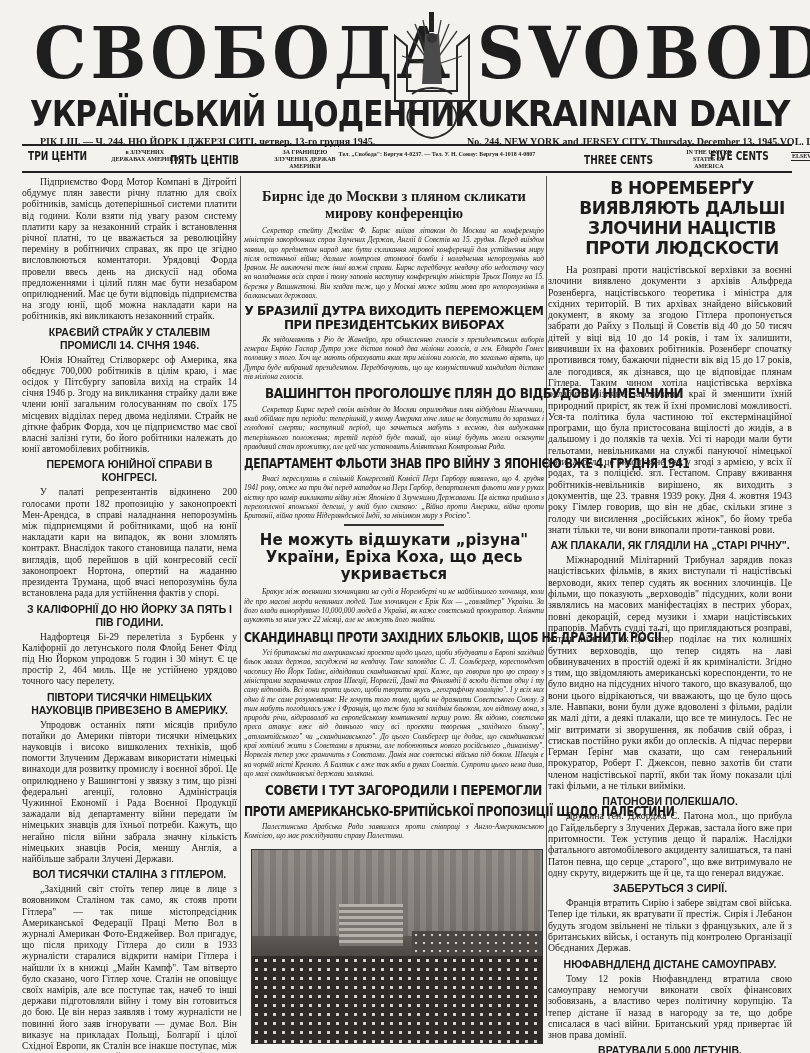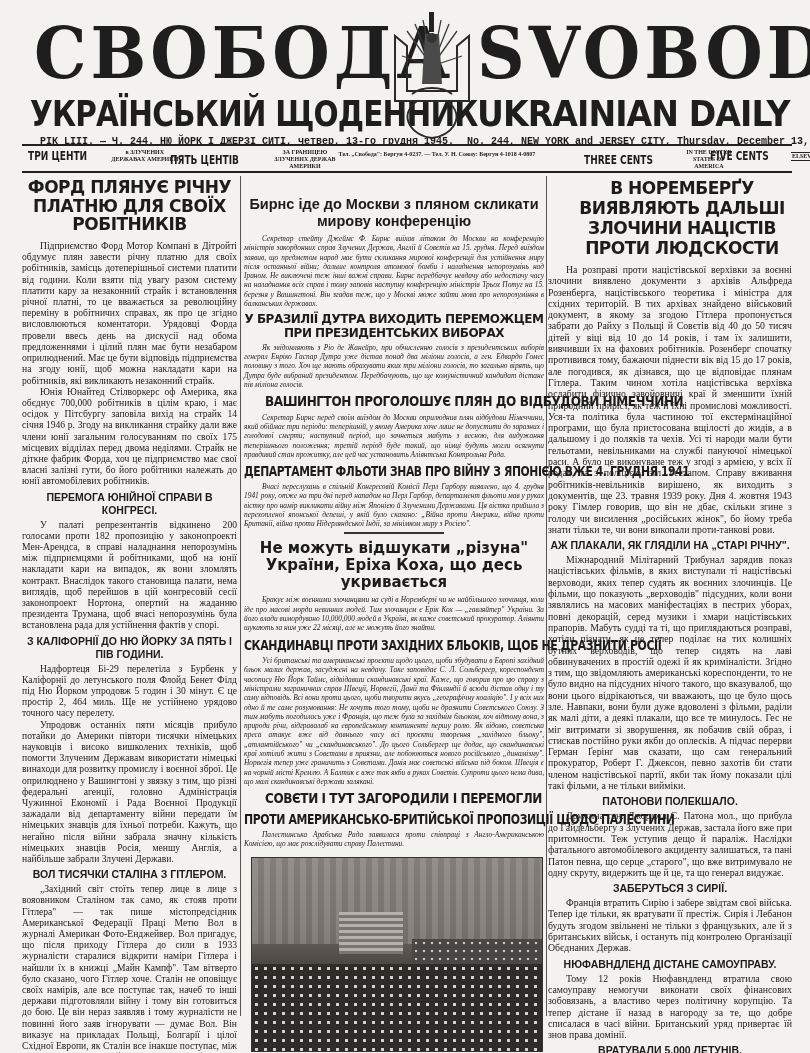--- a/index.html
+++ b/index.html
@@ -25,21 +25,21 @@
   .mh-right .title-big { position: absolute; left: 0; top: 10px; }
   .subtitle-big {
     font-family: "DejaVu Sans", sans-serif; font-weight: bold;
     font-size: 36px; line-height: 40px; color: #1e1e1e; letter-spacing: -1px;
     transform: scaleX(0.82); transform-origin: top left; white-space: nowrap;
   }
   .mh-left .subtitle-big { position: absolute; left: 8px; top: 90px; }
   .mh-right .subtitle-big { position: absolute; left: 0; top: 90px; transform: scaleX(0.92); }
   .dateline {
     position: absolute; top: 132px; font-size: 10px; font-weight: bold; white-space: nowrap;
-    font-family: Liberation Mono, monospace;
+    font-family: Liberation Serif, serif;
   }
   .mh-left .dateline { left: 18px; }
   .mh-right .dateline { left: -10px; width: 345px; display: flex; justify-content: space-between; }
   .emblem { position: absolute; left: 365px; top: 2px; width: 90px; height: 135px; }
 
   .rule { position: absolute; left: 22px; width: 770px; background: #222; }
   .rule.r1 { top: 144px; height: 2px; }
   .rule.r2 { top: 171px; height: 2px; }
   .priceband { position: absolute; left: 22px; top: 148px; width: 770px; height: 22px; font-size: 7px; font-weight: bold; }
   .price-item { position: absolute; top: 1px; display: flex; align-items: center; gap: 3px; }
@@ -67,21 +67,21 @@
   .body-text {
     font-size: 9.6px; line-height: 11.2px; text-align: justify; text-indent: 18px;
     color: #222; hyphens: auto;
   }
   .mid-body {
     font-size: 7.4px; line-height: 9.3px; text-align: justify; text-indent: 18px; color: #222; font-style: italic;
   }
   .rbody { font-size: 9.8px; line-height: 11.3px; text-align: justify; text-indent: 18px; color: #222; }
 
   .col-left .main-hl { font-size: 17px; margin: 2px 0 6px; }
-  .col-mid .byrnes-hl { font-family: Liberation Sans, sans-serif; font-weight: bold; font-size: 14.5px; line-height: 17px; text-align: center; margin: 20px 0 4px; }
+  .col-mid .byrnes-hl { font-family: Liberation Serif, serif; font-weight: bold; font-size: 14.5px; line-height: 17px; text-align: center; margin: 12px 0 4px; }
   .mid-hl { font-size: 13px; margin: 5px 0 3px; transform: scaleX(0.86); white-space: nowrap; }
   .mid-hl.wrap { white-space: normal; }
   .koch-hl { font-family: "DejaVu Sans", sans-serif; font-weight: bold; font-size: 15px; line-height: 17px; text-align: center; margin: 6px 0 4px; }
   .short-rule { width: 100px; height: 2px; background: #333; margin: 4px auto 0; }
   .col-right .main-hl { font-size: 17px; margin: 2px 0 6px; line-height: 20px; padding-left: 24px; }
 
   .photo {
     margin: 8px 0 0 7px; width: 292px; height: 195px; border: 1px solid #333; position: relative; overflow: hidden;
     background: linear-gradient(180deg, #8a8580 0%, #6d6863 35%, #4c4844 55%, #3a3734 100%);
   }
@@ -152,27 +152,28 @@
       <span class="price-big">FIVE CENTS</span>
       <span class="price-small" style="width:40px;border-top:1px solid #222;border-bottom:1px solid #222">ELSEWHERE</span>
     </div>
   </div>
   <div class="rule r2"></div>
 
   <div class="vdiv d1"></div>
   <div class="vdiv d2"></div>
 
   <div class="col col-left">
-    <div class="hl-cond main-hl">ФОРД ПЛЯНУЄ РІЧНУ ПЛАТНЮ ДЛЯ СВОЇХ РОБІТНИКІВ</div>
     <p class="body-text">Підприємство Форд Мотор Компані в Дітройті обдумує плян завести річну платню для своїх робітників, замісць дотеперішньої системи платити від години. Коли взяти під увагу разом систему платити кару за незаконний страйк і встановлення річної платні, то це вважається за революційну переміну в робітничих справах, як про це згідно висловлюються коментатори. Урядовці Форда провели ввесь день на дискусії над обома предложеннями і цілий плян має бути незабаром оприлюднений. Має це бути відповідь підприємства на згоду юнії, щоб можна накладати кари на робітників, які викликають незаконний страйк.</p>
+    <div class="hl-serif">КРАЄВИЙ СТРАЙК У СТАЛЕВІМ ПРОМИСЛІ 14. СІЧНЯ 1946.</div>
     <p class="body-text">Юнія Юнайтед Стілворкерс оф Америка, яка обєднує 700,000 робітників в цілім краю, і має осідок у Пітсбургу заповіла вихід на страйк 14 січня 1946 р. Згоду на викликання страйку дали вже члени юнії загальним голосуванням по своїх 175 місцевих відділах перед двома неділями. Страйк не дітκне фабрик Форда, хоч це підприємство має свої власні залізні гути, бо його робітники належать до юнії автомобілевих робітників.</p>
     <div class="hl-serif">ПЕРЕМОГА ЮНІЙНОЇ СПРАВИ В КОНГРЕСІ.</div>
     <p class="body-text">У палаті репрезентантів відкинено 200 голосами проти 182 пропозицію у законопроекті Мен-Арендса, в справі наладнання непорозумінь між підприємцями й робітниками, щоб на юнії накладати кари на випадок, як вони зломлять контракт. Внаслідок такого становища палати, нема виглядів, щоб перейшов в цій конгресовій сесії законопроект Нортона, опертий на жаданню президента Трумана, щоб вчасі непорозумінь була встановлена рада для устійнення фактів у спорі.</p>
     <div class="hl-serif">З КАЛІФОРНІЇ ДО НЮ ЙОРКУ ЗА ПЯТЬ І ПІВ ГОДИНИ.</div>
     <p class="body-text">Надфортеця Бі-29 перелетіла з Бурбенк у Каліфорнії до летунського поля Флойд Бенет Філд під Ню Йорком упродовж 5 годин і 30 мінут. Є це простір 2, 464 миль. Ще не устійнено урядово точного часу перелету.</p>
+    <div class="hl-serif">ПІВТОРИ ТИСЯЧКИ НІМЕЦЬКИХ НАУКОВЦІВ ПРИВЕЗЕНО В АМЕРИКУ.</div>
     <p class="body-text">Упродовж останніх пяти місяців прибуло потайки до Америки півтори тисячки німецьких науковців і високо вишколених техніків, щоб помогти Злученим Державам використати німецькі винаходи для розвитку промислу і воєнної зброї. Це оприлюднено у Вашингтоні у звязку з тим, що різні федеральні агенції, головно Адміністрація Чужинної Економії і Рада Воєнної Продукції зажадали від департаменту війни передати їм німецьких знавців для їхньої потреби. Кажуть, що негайно після війни забрала значну кількість німецьких знавців Росія, меншу Англія, а найбільше забрали Злучені Держави.</p>
     <div class="hl-serif">ВОЛ ТИСЯЧКИ СТАЛІНА З ГІТЛЕРОМ.</div>
     <p class="body-text">„Західний світ стоїть тепер лице в лице з вояовником Сталіном так само, як стояв проти Гітлера" — так пише містопредсідник Американської Федерації Праці Метю Вол в журналі Американ Фото-Енджейвер. Вол пригадує, що після приходу Гітлера до сили в 1933 журналісти старалися відкрити наміри Гітлера і найшли їх в книжці „Майн Кампф". Там вітверто було сказано, чого Гітлер хоче. Сталін не оповіщує своїх намірів, але все поступає так, начеб то інші держави підготовляли війну і тому він готовиться до бою. Це він нераз заявляв і тому журналісти не повинні його заяв ігнорувати — думає Вол. Він виказує на прикладах Польщі, Болгарії і цілої Східної Европи, як Сталін все інакше поступає, між заявляє і в тім полягає його пропаганда щоб закрити програму всесвітньої агресії.</p>
 
   </div>
 
   <div class="col col-mid">
     <div class="byrnes-hl">Бирнс іде до Москви з пляном скликати мирову конференцію</div>
     <p class="mid-body">Секретар стейту Джеймс Ф. Бирнс виїхав літаком до Москви на конференцію міністрів закордонних справ Злучених Держав, Англії й Совєтів на 15. грудня. Перед виїздом заявив, що предметом нарад має бути скликання мирової конференції для устійнення миру після останньої війни; дальше контроля атомової бомби і наладнення непорозумінь над Іраном. Не виключені теж інші важні справи. Бирнс передбачує невдачу або недостачу часу на наладнання всіх справ і тому заповів наступну конференцію міністрів Трьох Потуг на 15. березня у Вашингтоні. Він згадав теж, що у Москві може зайти мова про непорозуміння в балканських державах.</p>
     <div class="hl-cond mid-hl wrap" style="transform:none;font-size:12px">У БРАЗИЛІЇ ДУТРА ВИХОДИТЬ ПЕРЕМОЖЦЕМ ПРИ ПРЕЗИДЕНТСЬКИХ ВИБОРАХ</div>

